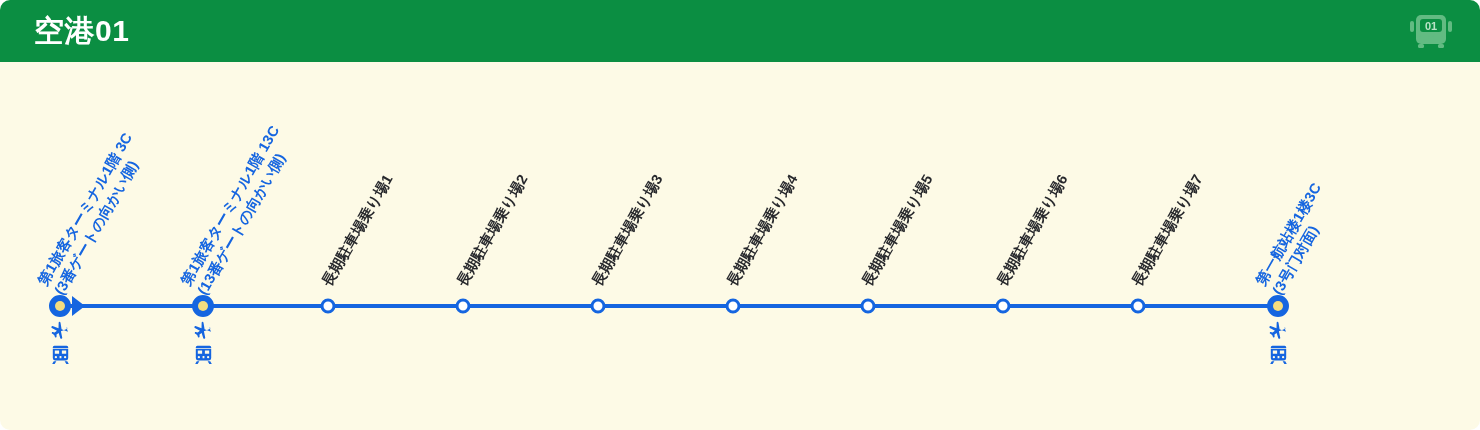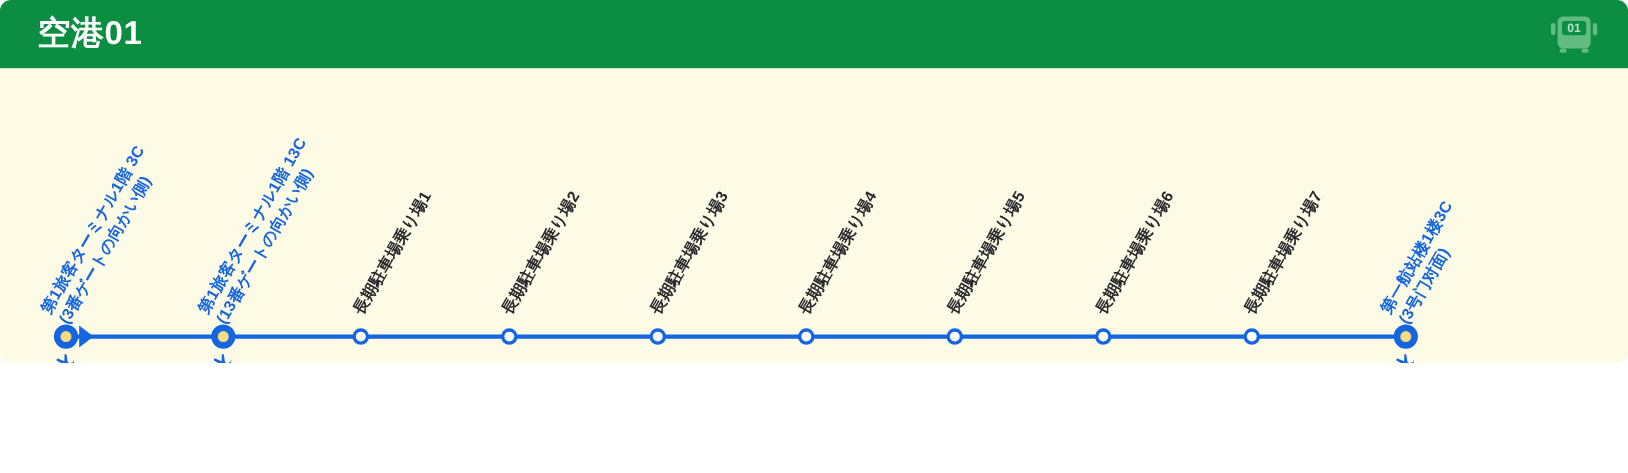--- a/index.html
+++ b/index.html
@@ -11,21 +11,21 @@
   body {
     width: 1480px;
     height: 430px;
     font-family: "Liberation Sans", "DejaVu Sans", sans-serif;
     overflow: hidden;
   }
 
   .route-card {
     position: relative;
     width: 1480px;
-    height: 330px;
+    height: 430px;
     border-radius: 10px;
     overflow: hidden;
     background: #fdfae6;
     box-sizing: border-box;
   }
 
   
   .route-header {
     position: absolute;
     left: 0;

